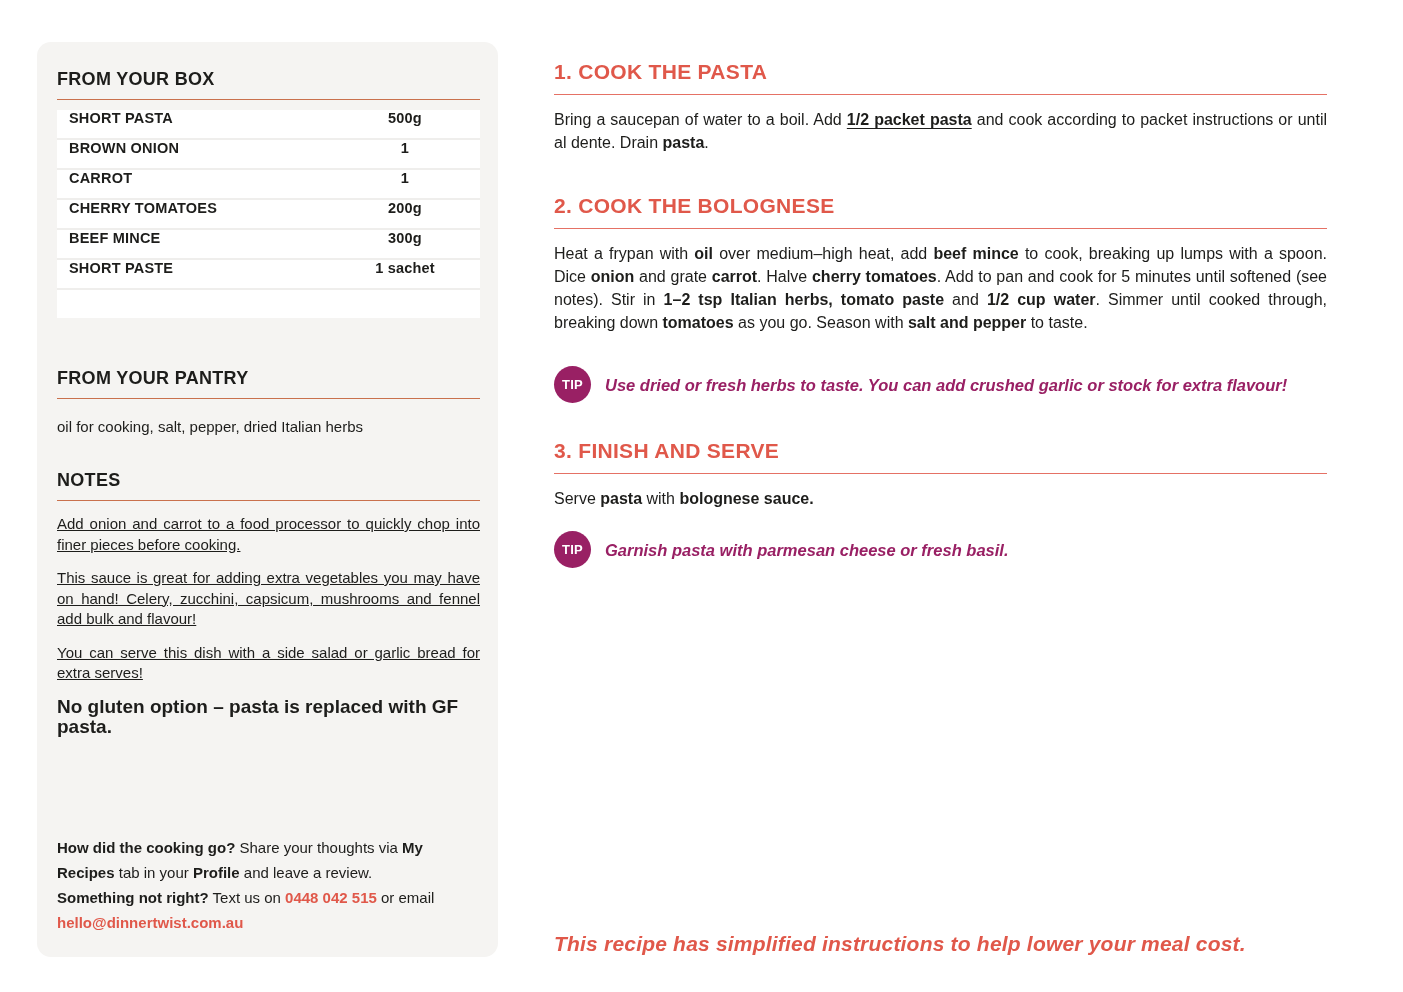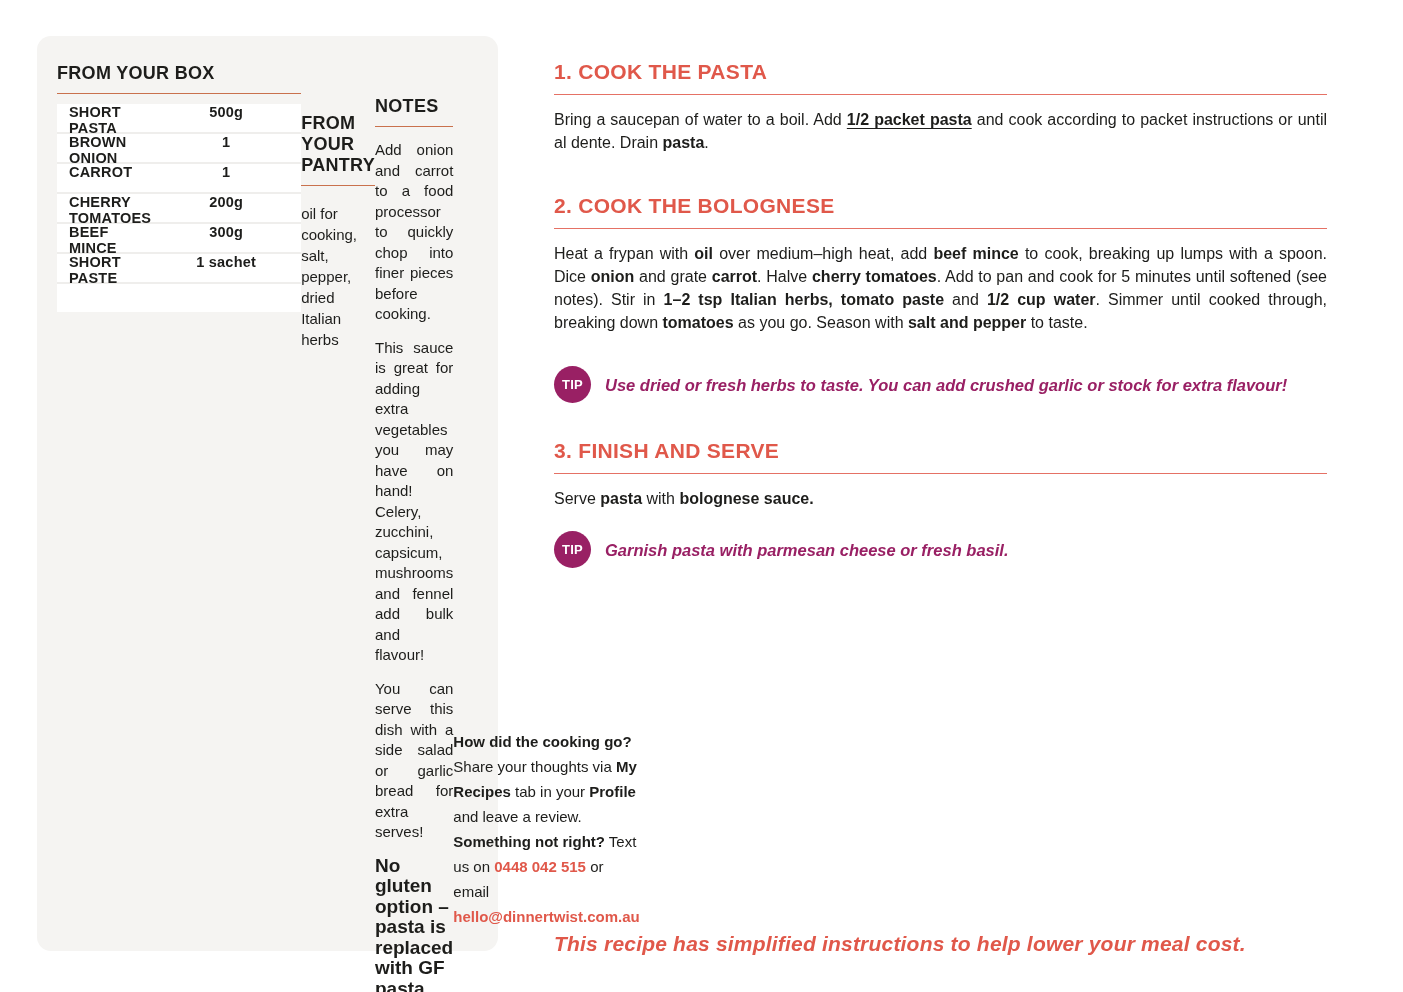--- a/index.html
+++ b/index.html
@@ -11,24 +11,24 @@
     --row-sep:#efeeec;
   }
   *{margin:0;padding:0;box-sizing:border-box;}
   html,body{background:#ffffff;}
   body{
     width:1403px;height:992px;position:relative;overflow:hidden;
     font-family:"Liberation Sans", sans-serif;color:var(--ink);
   }
   
   .sidebar{
-    position:absolute;left:37px;top:36px;width:461px;height:915px;
+    position:absolute;left:37px;top:42px;width:461px;height:915px;
     background:var(--sidebar-bg);border-radius:14px;
     padding:27px 18px 22px 20px;
-    display:flex;
+    display:flex;flex-direction:column;
   }
   .side-title{
     font-size:18px;font-weight:700;letter-spacing:.3px;color:var(--ink);
   }
   .side-rule{border:none;border-top:1px solid var(--rule-left);margin-top:9px;}
   .box-table{margin-top:10px;}
   .box-row{
     display:flex;background:#ffffff;height:30px;
     border-bottom:2px solid var(--row-sep);
   }
@@ -37,21 +37,21 @@
     flex:1;padding-left:12px;font-size:14.5px;font-weight:700;letter-spacing:.2px;
   }
   .box-row .qty{
     width:150px;text-align:center;font-size:14.5px;font-weight:700;letter-spacing:.2px;
   }
   .box-row.empty{height:28px;}
   .pantry-block{margin-top:50px;}
   .pantry-text{margin-top:17px;font-size:15px;line-height:21px;}
   .notes-block{margin-top:33px;}
   .note-p{
-    margin-top:13px;font-size:15px;line-height:20.5px;text-align:justify;
+    margin-top:13px;font-size:15px;line-height:20.5px;text-align:justify;text-decoration:underline;
   }
   .note-bold{margin-top:13px;font-size:19px;line-height:20.5px;font-weight:700;}
   .feedback{margin-top:auto;font-size:15px;line-height:25px;}
   .feedback p{text-align:left;}
   
   .main{
     position:absolute;left:554px;top:60px;width:773px;height:896px;
   }
   .step-heading{
     font-size:21px;font-weight:700;letter-spacing:.3px;color:var(--accent);

